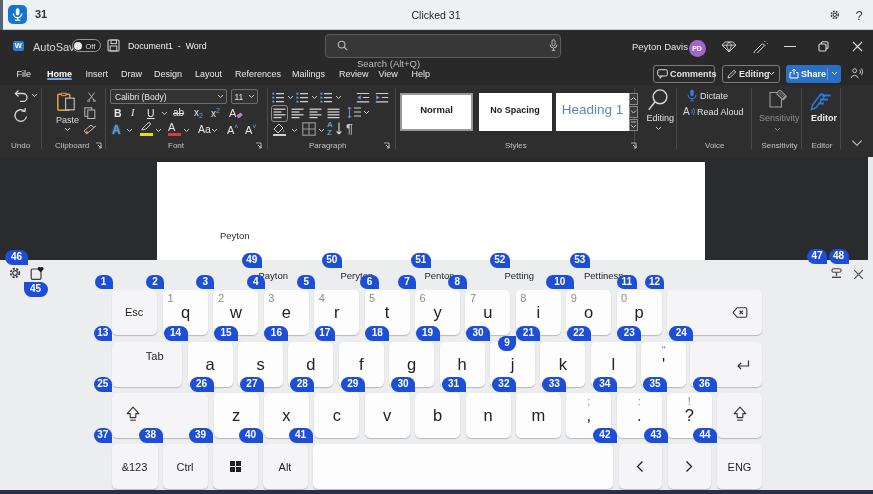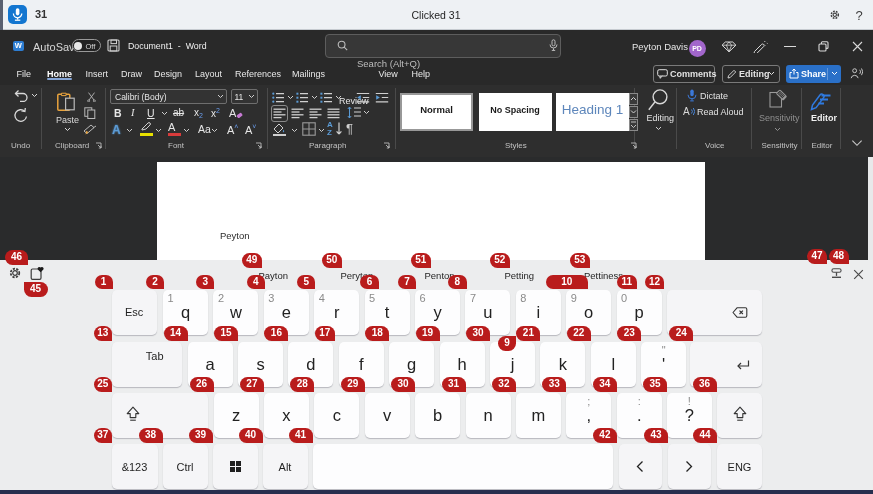--- a/index.html
+++ b/index.html
@@ -1,18 +1,18 @@
 <!DOCTYPE html>
 <html><head><meta charset="utf-8"><style>
 
 *{margin:0;padding:0;box-sizing:border-box}
 html,body{width:873px;height:494px;overflow:hidden}
 body{font-family:"Liberation Sans",sans-serif;position:relative;background:#ecedee}
 .abs{position:absolute}
-.bdg{position:absolute;height:14.8px;background:#b91c1c;color:#fff;font-size:10px;font-weight:bold;text-align:center;line-height:14.8px;z-index:60}
+.bdg{position:absolute;height:14.8px;background:#1d4ed8;color:#fff;font-size:10px;font-weight:bold;text-align:center;line-height:14.8px;z-index:60}
 .key{position:absolute;border-radius:5px;box-shadow:0 1px 1px rgba(120,120,130,.45)}
 .key.wh{background:#fdfdfe}
 .key.sp{background:#f5f5f7}
 .lt{position:absolute;left:0;right:0;top:50%;transform:translateY(-46%);text-align:center;font-size:16.5px;color:#222;line-height:17px}
 .hint{position:absolute;left:4.5px;top:3.5px;font-size:11px;color:#8a8a8a;line-height:11px}
 .hintc{position:absolute;left:0;right:0;text-align:center;top:3.5px;font-size:11px;color:#8a8a8a;line-height:11px}
 .sl{position:absolute;left:0;right:0;top:50%;transform:translateY(-50%);text-align:center;font-size:11px;color:#1f1f1f}
 .ic{position:absolute}
 .mtxt{position:absolute;font-size:9px;color:#e8e8e8}
 .rlbl{position:absolute;font-size:8px;color:#c2c2c2}
@@ -81,21 +81,21 @@
 <path d="M1 1 l9 9 M10 1 l-9 9" stroke="#d9d9d9" stroke-width="1.1"></path>
   </svg>
 <div class="mtxt" style="left:16.5px;top:68.5px;">File</div>
 <div class="mtxt" style="left:47px;top:68.5px;font-weight:bold;color:#fff;">Home</div>
 <div class="mtxt" style="left:85.5px;top:68.5px;">Insert</div>
 <div class="mtxt" style="left:121px;top:68.5px;">Draw</div>
 <div class="mtxt" style="left:154px;top:68.5px;">Design</div>
 <div class="mtxt" style="left:195px;top:68.5px;">Layout</div>
 <div class="mtxt" style="left:235px;top:68.5px;">References</div>
 <div class="mtxt" style="left:292px;top:68.5px;">Mailings</div>
-<div class="mtxt" style="left:339px;top:68.5px;margin-top:27px;">Review</div>
+<div class="mtxt" style="left:339px;top:68.5px;">Review</div>
 <div class="mtxt" style="left:378.5px;top:68.5px;">View</div>
 <div class="mtxt" style="left:411.5px;top:68.5px;">Help</div>
 <div class="abs" style="left:46.5px;top:78.3px;width:25px;height:2px;border-radius:1px;background:#85a5d6"></div>
 <div class="abs" style="left:653px;top:64.5px;width:62px;height:18px;border:1px solid #7a7a7a;border-radius:3px"></div>
 <svg class="abs" style="left:657px;top:68.5px" width="11" height="10" viewBox="0 0 11 10">
 <rect x="0.7" y="0.7" width="9.6" height="6.3" rx="1.5" fill="none" stroke="#e0e0e0" stroke-width="1"></rect>
 <path d="M3 7 v2.3 l2.4 -2.3" fill="none" stroke="#e0e0e0" stroke-width="1"></path>
   </svg>
 <div class="rbtn" style="left:670px;top:69px;font-weight:bold">Comments</div>
 <div class="abs" style="left:722px;top:64.5px;width:58px;height:18px;border:1px solid #7a7a7a;border-radius:3px"></div>
@@ -573,21 +573,21 @@
 <div class="abs" style="left:0;top:490.2px;width:873px;height:3.8px;background:#272e4e"></div>
 <div class="bdg" style="left:94.5px;top:274.6px;width:18px;border-radius:8px 8px 0 8px">1</div>
 <div class="bdg" style="left:146px;top:274.6px;width:18px;border-radius:8px 8px 0 8px">2</div>
 <div class="bdg" style="left:196.4px;top:274.6px;width:18px;border-radius:8px 8px 0 8px">3</div>
 <div class="bdg" style="left:246.8px;top:274.6px;width:18px;border-radius:8px 8px 0 8px">4</div>
 <div class="bdg" style="left:297.2px;top:274.6px;width:18px;border-radius:8px 8px 0 8px">5</div>
 <div class="bdg" style="left:360.4px;top:274.6px;width:18.5px;border-radius:8px 8px 0 8px">6</div>
 <div class="bdg" style="left:398px;top:274.6px;width:18px;border-radius:8px 8px 0 8px">7</div>
 <div class="bdg" style="left:448px;top:274.6px;width:18.5px;border-radius:8px 8px 0 8px">8</div>
 <div class="bdg" style="left:497.8px;top:336.3px;width:18.5px;border-radius:8px 0 8px 8px">9</div>
-<div class="bdg" style="left:545.8px;top:274.6px;width:42px;border-radius:8px 8px 0 8px">10</div>
+<div class="bdg" style="left:545.8px;top:274.6px;width:28px;border-radius:8px 8px 0 8px">10</div>
 <div class="bdg" style="left:617px;top:274.6px;width:19.5px;border-radius:8px 8px 0 8px">11</div>
 <div class="bdg" style="left:644.7px;top:274.6px;width:19.5px;border-radius:8px 8px 0 8px">12</div>
 <div class="bdg" style="left:94px;top:325.9px;width:17.5px;border-radius:8px 8px 0 8px">13</div>
 <div class="bdg" style="left:163.6px;top:325.9px;width:24px;border-radius:8px 8px 0 8px">14</div>
 <div class="bdg" style="left:214px;top:325.9px;width:24px;border-radius:8px 8px 0 8px">15</div>
 <div class="bdg" style="left:264.4px;top:325.9px;width:24px;border-radius:8px 8px 0 8px">16</div>
 <div class="bdg" style="left:314.8px;top:325.9px;width:20px;border-radius:8px 8px 0 8px">17</div>
 <div class="bdg" style="left:365.2px;top:325.9px;width:24px;border-radius:8px 8px 0 8px">18</div>
 <div class="bdg" style="left:415.6px;top:325.9px;width:24px;border-radius:8px 8px 0 8px">19</div>
 <div class="bdg" style="left:466px;top:325.9px;width:24px;border-radius:8px 8px 0 8px">30</div>

